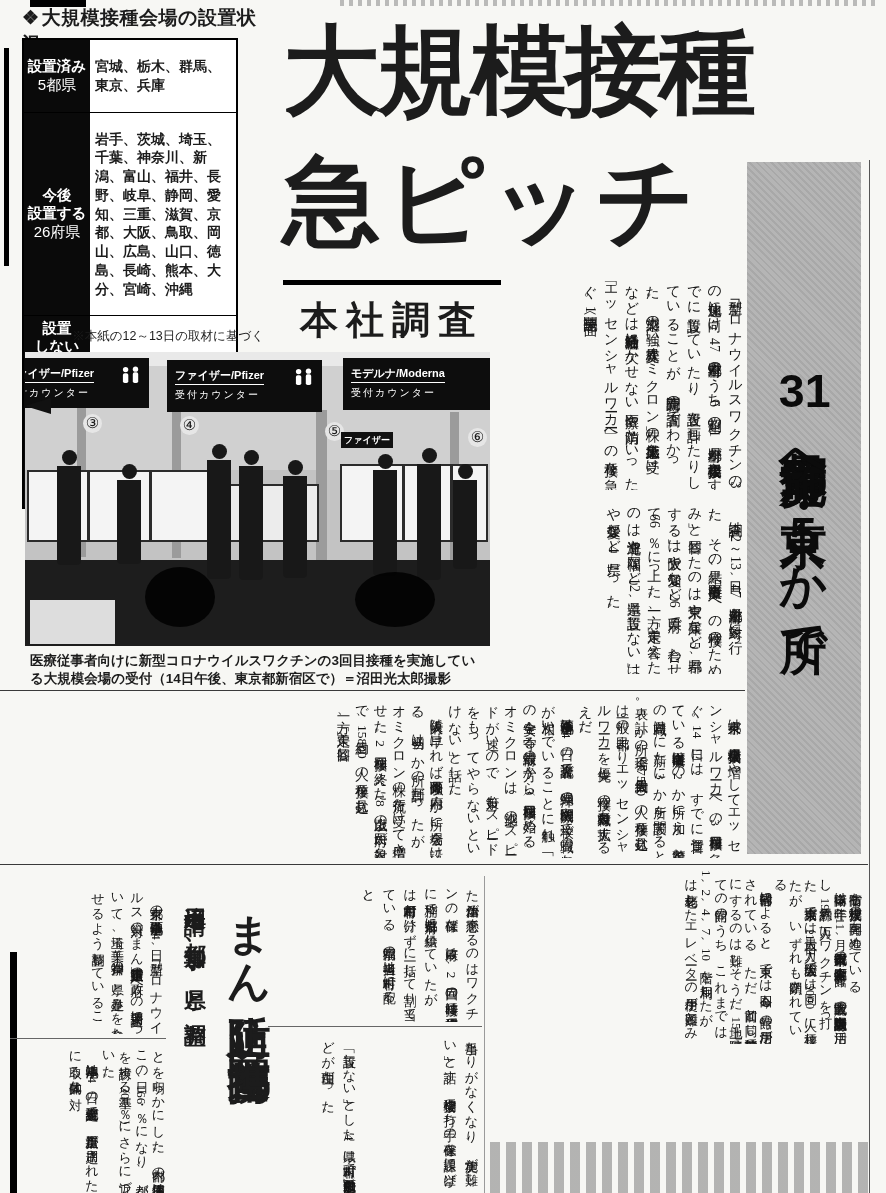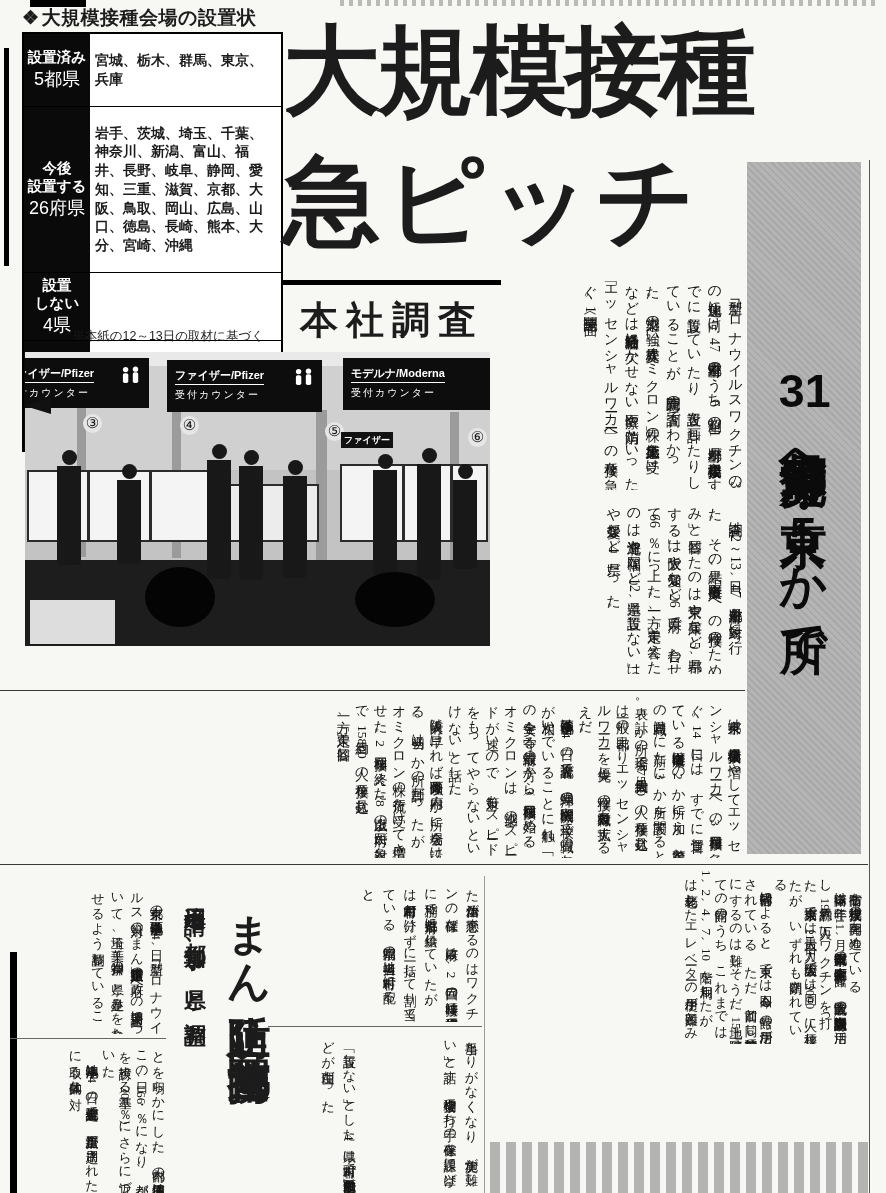--- a/index.html
+++ b/index.html
@@ -16,28 +16,28 @@
   .top-noise { left:340px; top:0; width:540px; height:6px; opacity:.55;
     background:repeating-linear-gradient(90deg,#888 0 4px,transparent 4px 9px); }
   .left-bar-top { left:4px; top:48px; width:5px; height:218px; background:#000; }
   .left-bar-bottom { left:10px; top:952px; width:7px; height:241px; background:#000; }
   .right-rule { left:869px; top:160px; width:1px; height:1033px; background:#555; }
 
   
   .tbl-title { left:22px; top:5px; width:250px; font-family:"Liberation Sans",sans-serif;
     font-size:19px; font-weight:bold; letter-spacing:.5px; }
   .clover { margin-right:2px; }
-  .tbl { left:22px; top:32px; width:261px; border:2px solid #000; background:#fff; }
+  .tbl { left:22px; top:38px; width:216px; border:2px solid #000; background:#fff; }
   .trow { display:flex; border-bottom:1px solid #000; }
   .trow:last-child { border-bottom:none; }
   .tlabel { width:66px; background:#0a0a0a; color:#fff; display:flex; flex-direction:column;
     align-items:center; justify-content:center; text-align:center; padding:3px 1px;
     font-family:"Liberation Sans",sans-serif; }
   .tlabel .lbl { font-size:14.5px; font-weight:bold; white-space:pre-line; line-height:1.25; }
-  .tlabel .sub { font-size:18px; margin-top:1px; }
+  .tlabel .sub { font-size:15px; margin-top:1px; }
   .tcontent { flex:1; padding:17px 5px; font-family:"Liberation Sans",sans-serif;
     font-size:14px; font-weight:600; line-height:1.34; word-break:break-all;
     display:flex; align-items:center; }
   .r1 { min-height:52px; } .r2 { min-height:122px; } .r3 { min-height:56px; } .r4 { min-height:64px; }
   .tbl-foot { left:36px; top:328px; width:228px; text-align:right; font-size:12.5px;
     font-family:"Liberation Sans",sans-serif; }
 
   
   .hl1 { left:283px; top:20px; width:470px; font-family:"Liberation Sans",sans-serif;
     font-weight:900; font-size:97px; line-height:1.05; letter-spacing:-3px; white-space:nowrap; }
@@ -239,20 +239,21 @@
     <div class="person" style="left:258px;top:108px;height:118px;"></div>
     <div class="person" style="left:348px;top:102px;height:122px;"></div>
     <div class="person" style="left:392px;top:96px;height:132px;"></div>
     <div class="person" style="left:428px;top:112px;height:105px;"></div>
 
     <div class="abs litepanel" style="left:5px;top:248px;width:85px;height:44px;"></div>
     <div class="abs blob" style="left:120px;top:215px;width:70px;height:60px;"></div>
     <div class="abs blob" style="left:330px;top:220px;width:80px;height:55px;"></div>
   </figure>
 
+  <figcaption class="abs caption">医療従事者向けに新型コロナウイルスワクチンの3回目接種を実施している大規模会場の受付（14日午後、東京都新宿区で）＝沼田光太郎撮影</figcaption>
 
   <div class="abs rule rule-h1"></div>
 
   <div class="abs vtext mid">
     <p>　東京都は、大規模接種会場を増やしてエッセンシャルワーカーへの3回目接種を急ぐ。14日には、すでに運営している医療従事者向けの2か所に加え、警視庁と東京消防庁の職員向けに新たに3か所を開設すると発表。計5か所の会場で1日最大約7500人の接種を見込む。当面は一般の都民よりエッセンシャルワーカーを優先し、接種の対象職種も拡大する考えだ。</p>
     <p>　小池百合子知事は14日の記者会見で、沖縄県の医療機関や学校で職員の欠勤が相次いでいることに触れ、「社会の安全を守る最前線の方々から（3回目接種を）始める。オミクロンは、感染のスピードが速いので、対策もスピードをもってやらないといけない」と話した。</p>
     <p>　大阪府は早ければ今月下旬以降、府内6か所に会場を設ける。当初は3か所の計画だったが、オミクロン株の流行を受けて倍増させた。2回接種を終えた18歳以上の府民が対象で、1日約5800人の接種を見込む。</p>
     <p>　一方、「未定」と回答し</p>
   </div>
 

